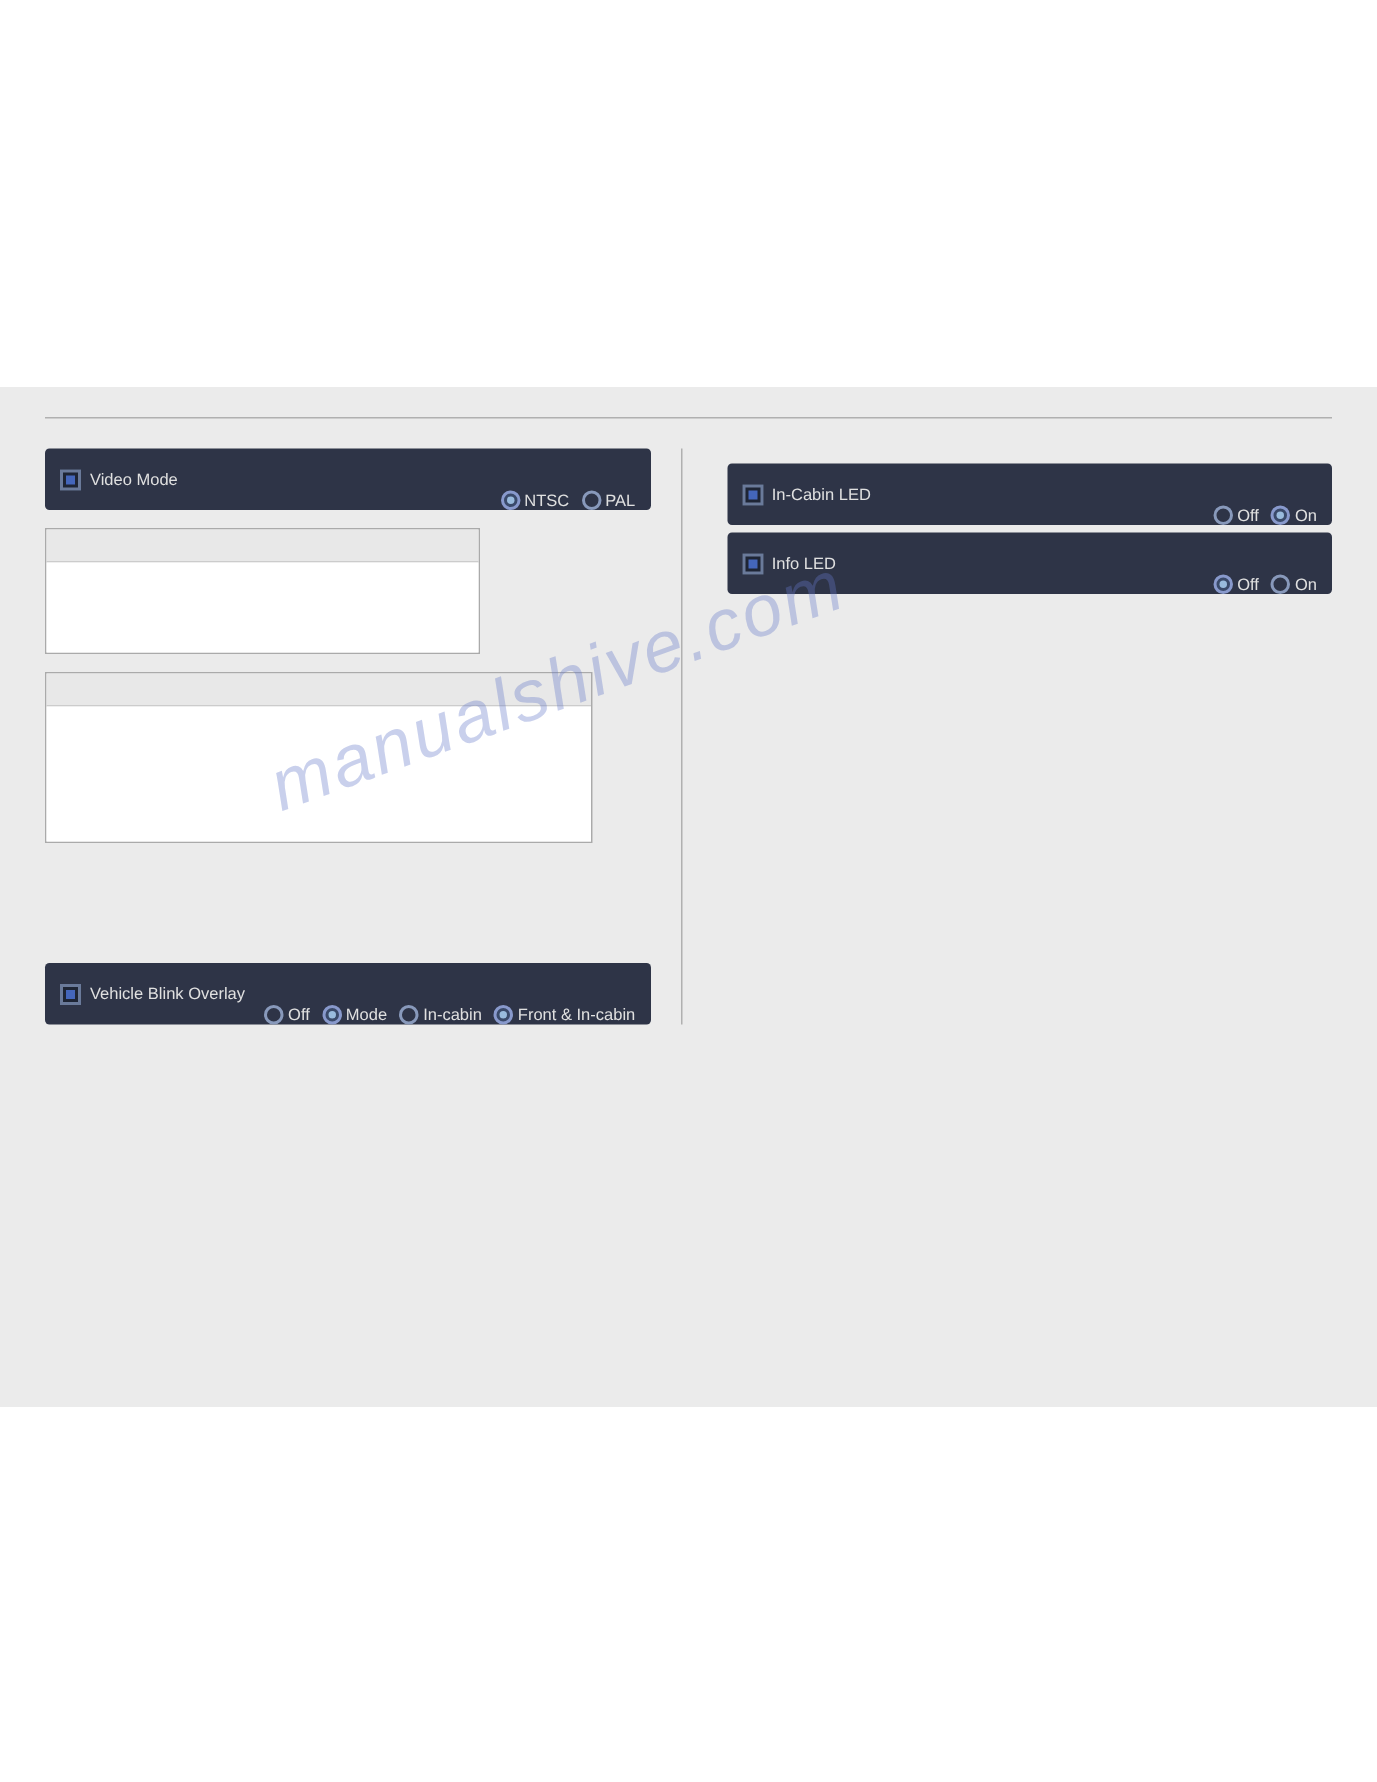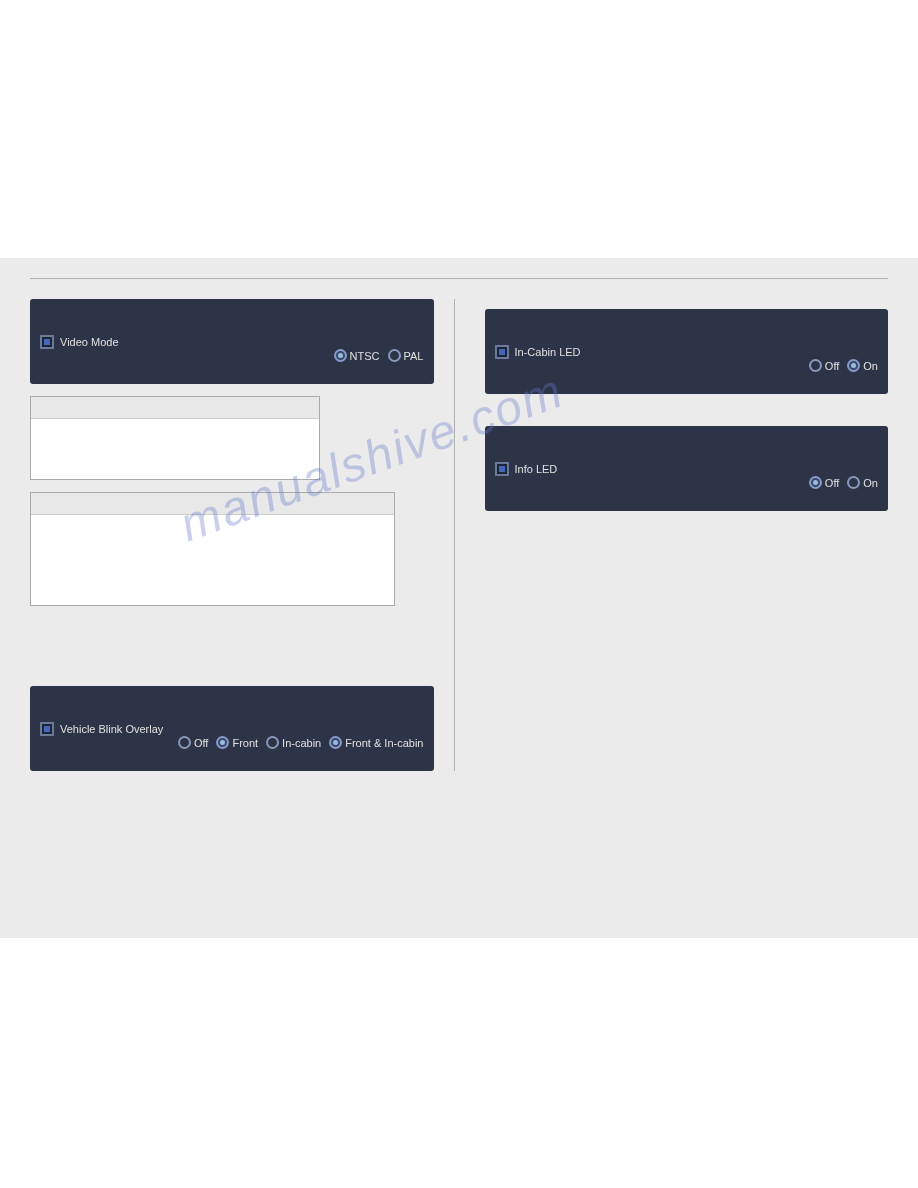--- a/index.html
+++ b/index.html
@@ -39,28 +39,28 @@
       flex: 1;
       padding-right: 20px;
       border-right: 1px solid #b0b0b0;
     }
 
     .right-col {
       flex: 1;
       padding-left: 30px;
       display: flex;
       flex-direction: column;
-      gap: 32px;
+      gap: 5px;
     }
 
     
     .setting-row {
       background: #2e3447;
       color: #ffffff;
-      padding: 22px 10px;
+      padding: 0 10px;
       display: flex;
       align-items: center;
       border-radius: 3px;
       gap: 10px;
       font-size: 11px;
     }
 
     .setting-row .label {
       flex: 1;
       font-size: 11px;
@@ -249,21 +249,21 @@
             </span>
             <div class="options">
               <div class="radio-option">
                 <span class="radio-circle"></span>
                 <span>Off</span>
               </div>
               <div class="radio-option">
                 <span class="radio-circle selected">
                   <span></span>
                 </span>
-                <span>Front</span>
+                <span>Mode</span>
               </div>
               <div class="radio-option">
                 <span class="radio-circle"></span>
                 <span>In-cabin</span>
               </div>
               <div class="radio-option">
                 <span class="radio-circle selected">
                   <span></span>
                 </span>
                 <span>Front &amp; In-cabin</span>

